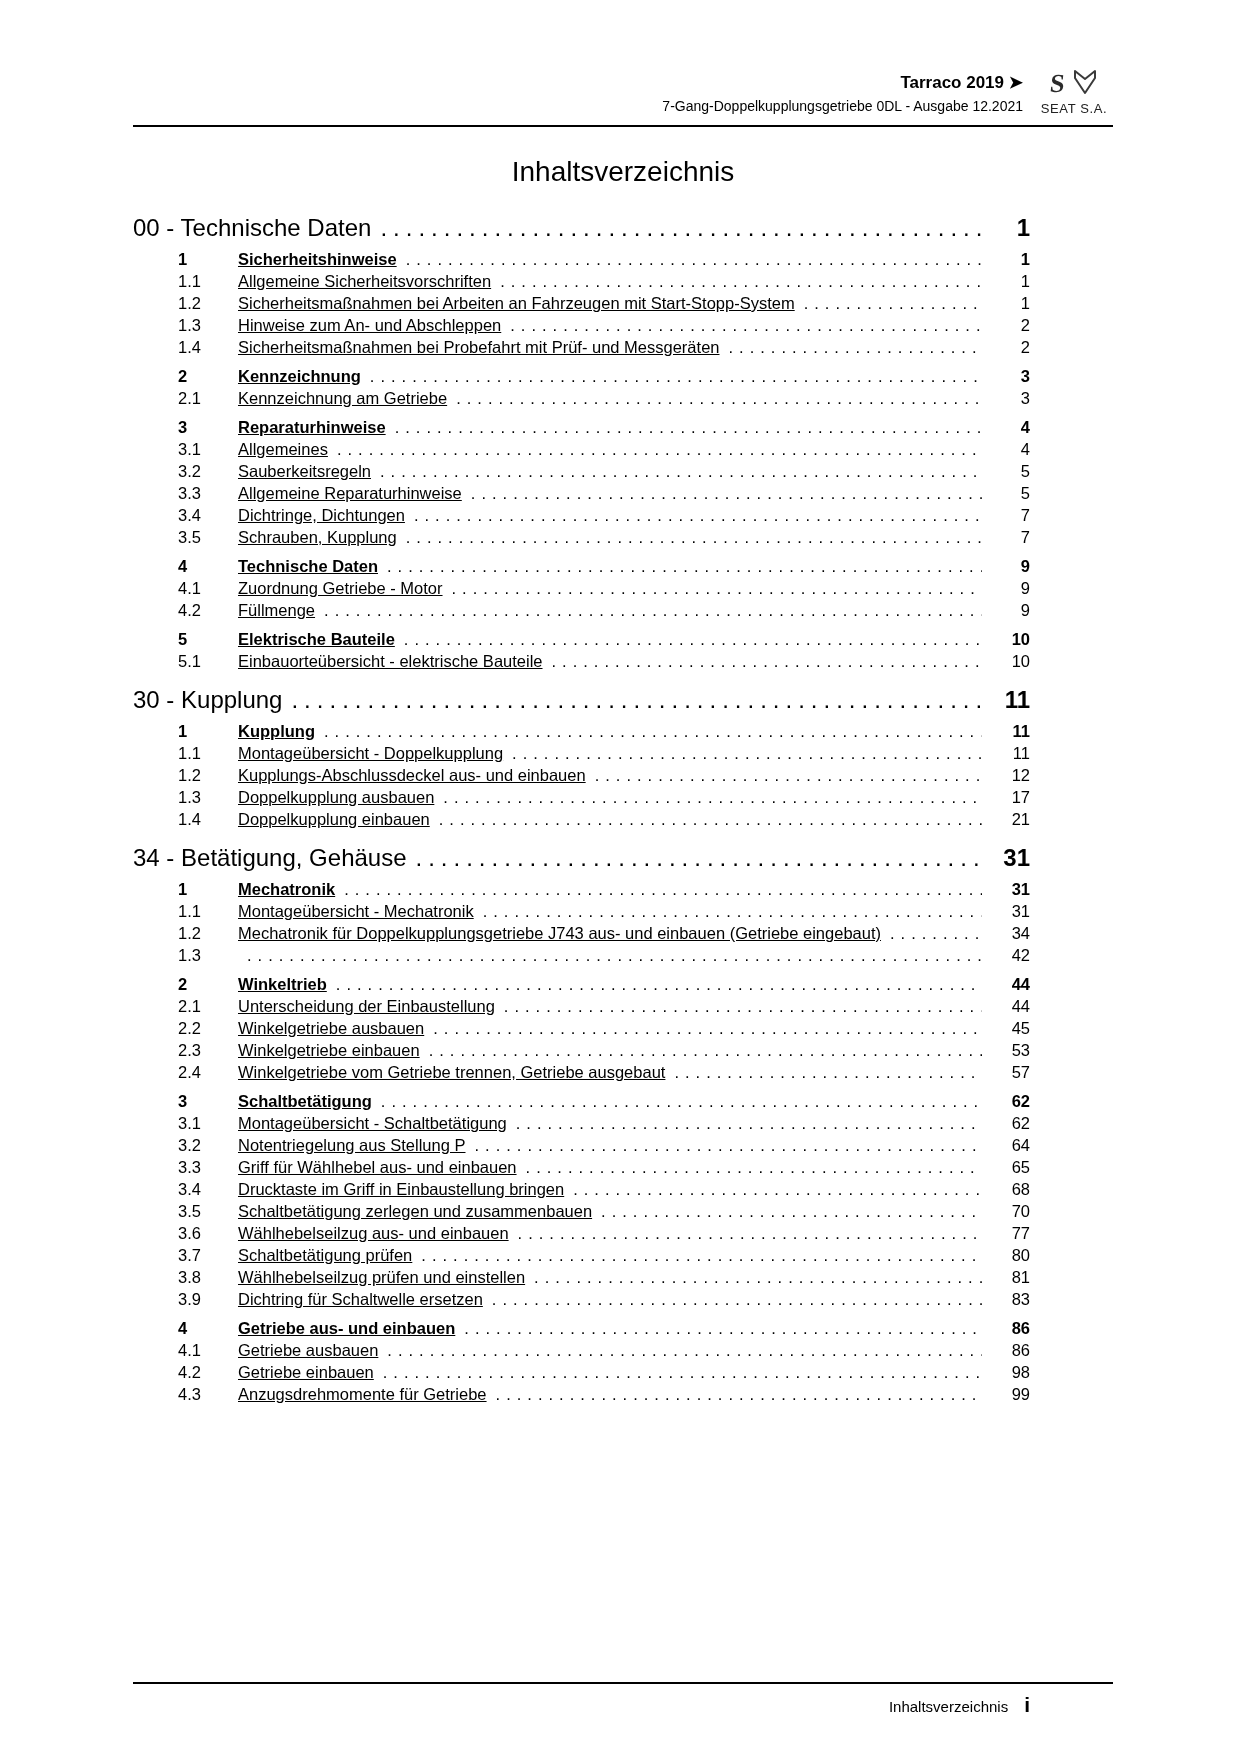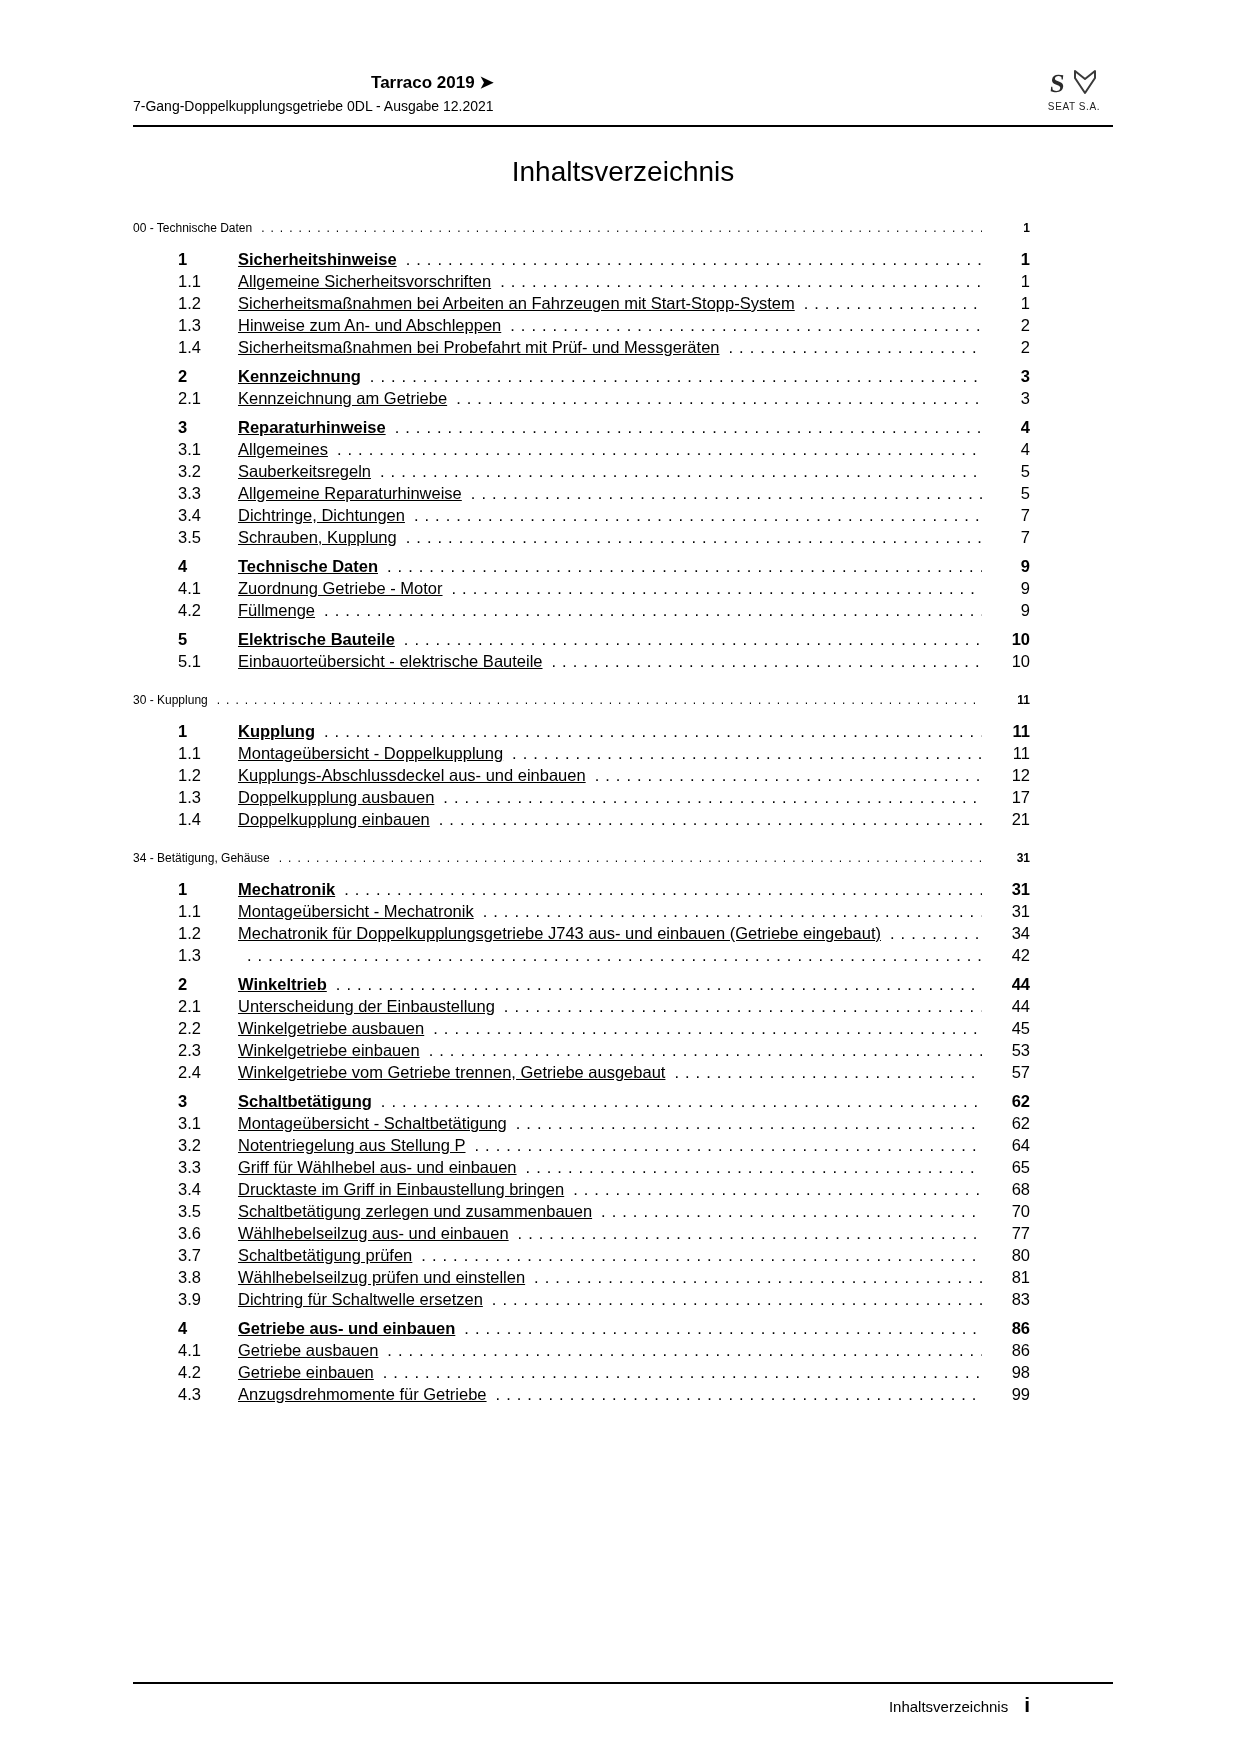--- a/index.html
+++ b/index.html
@@ -9,41 +9,41 @@
     position: relative;
     width: 1240px;
     height: 1753px;
     background: #ffffff;
     margin: 0 auto;
     overflow: hidden;
     padding: 0 127px 0 133px;
   }
 
   
-  .header { padding-top: 68px; display: flex; justify-content: space-between; }
+  .header { padding-top: 68px; display: flex; justify-content: flex-end; }
   .header-text { text-align: right; padding-top: 3px; }
   .header-model { font-weight: bold; font-size: 17px; line-height: 23px; }
   .header-sub { font-size: 14px; line-height: 25px; }
   .header-logos { width: 78px; margin-left: 12px; text-align: center; flex: 0 0 auto; }
   .logos-row { display: flex; justify-content: center; align-items: center; gap: 7px; height: 32px; }
   .logo-s {
     display: inline-block; font-weight: bold; font-size: 26px; line-height: 26px;
     color: #2b2b2b; transform: skewX(-6deg); font-family: "Liberation Serif", serif;
   }
   .logo-emblem { display: inline-block; }
-  .brand { font-size: 10px; letter-spacing: 0.6px; color: #222; margin-top: 1px; }
+  .brand { font-size: 13px; letter-spacing: 0.6px; color: #222; margin-top: 1px; }
   .rule { border-top: 2px solid #000; margin-top: 6px; }
 
   
   .doc-title { text-align: center; font-size: 28px; line-height: 34px; margin-top: 28px; }
 
   
   .toc { margin-top: 26px; padding-right: 83px; }
   .row { display: flex; align-items: flex-end; font-size: 16.5px; line-height: 22px; }
-  .row.chapter { font-size: 12px; line-height: 26px; margin-top: 15px; }
+  .row.chapter { font-size: 24px; line-height: 26px; margin-top: 15px; }
   .row.chapter .page-num { font-weight: bold; }
   .row.section { font-weight: bold; margin-top: 7px; }
   .num { flex: 0 0 105px; padding-left: 45px; align-self: flex-start; }
   .ctitle { flex: 0 1 auto; }
   .etitle { flex: 0 1 auto; min-width: 0; text-decoration: underline; }
   .dots {
     flex: 1 1 30px; min-width: 24px; overflow: hidden; white-space: nowrap;
     margin: 0 4px 0 9px; letter-spacing: 6px; font-weight: normal;
   }
   .dots::after {

